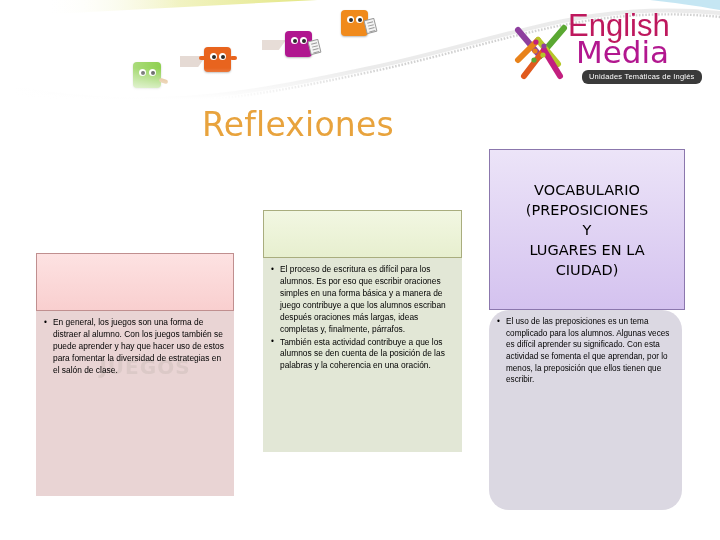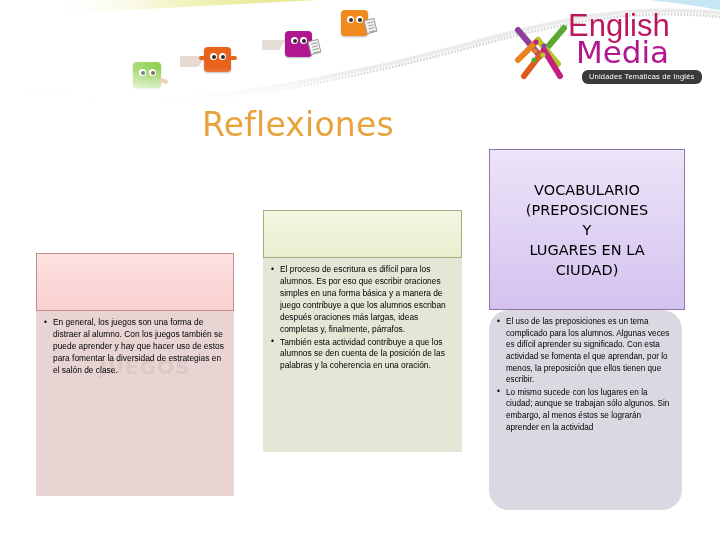--- a/index.html
+++ b/index.html
@@ -419,19 +419,18 @@
         <div>(PREPOSICIONES</div>
         <div>Y</div>
         <div>LUGARES EN LA</div>
         <div>CIUDAD)</div>
       </div>
     </div>
     <div class="col-body">
       <div class="col-body-inner">
         <ul class="bullets">
           <li>El uso de las preposiciones es un tema complicado para los alumnos. Algunas veces es difícil aprender su significado. Con esta actividad se fomenta el que aprendan, por lo menos, la preposición que ellos tienen que escribir.</li>
-          <li>Lo mismo sucede con los lugares en la ciudad; aunque se trabajan sólo algunos. Sin embargo, al menos éstos se lograrán aprender en la actividad</li>
         </ul>
       </div>
     </div>
   </div>
 
 </div>
 
 </body></html>

